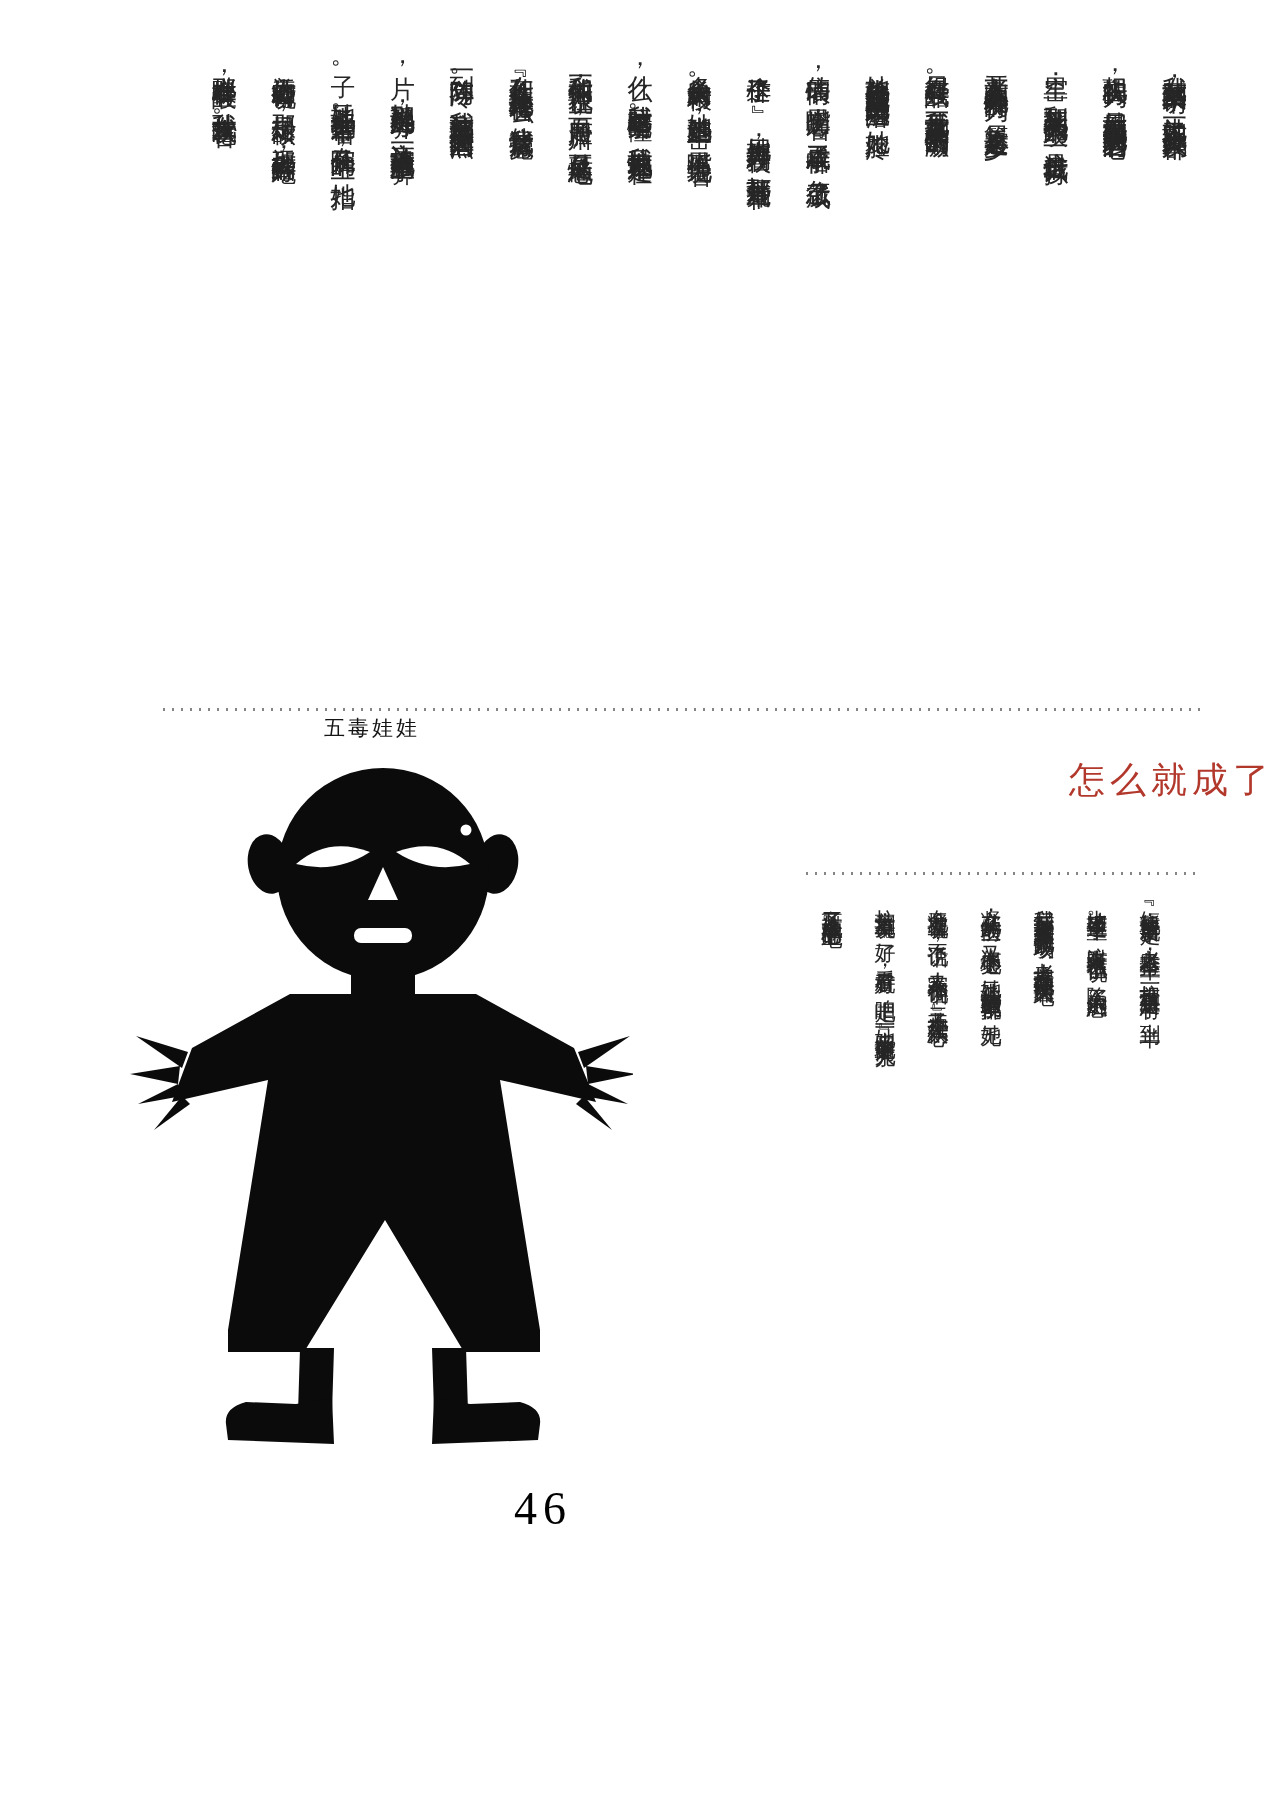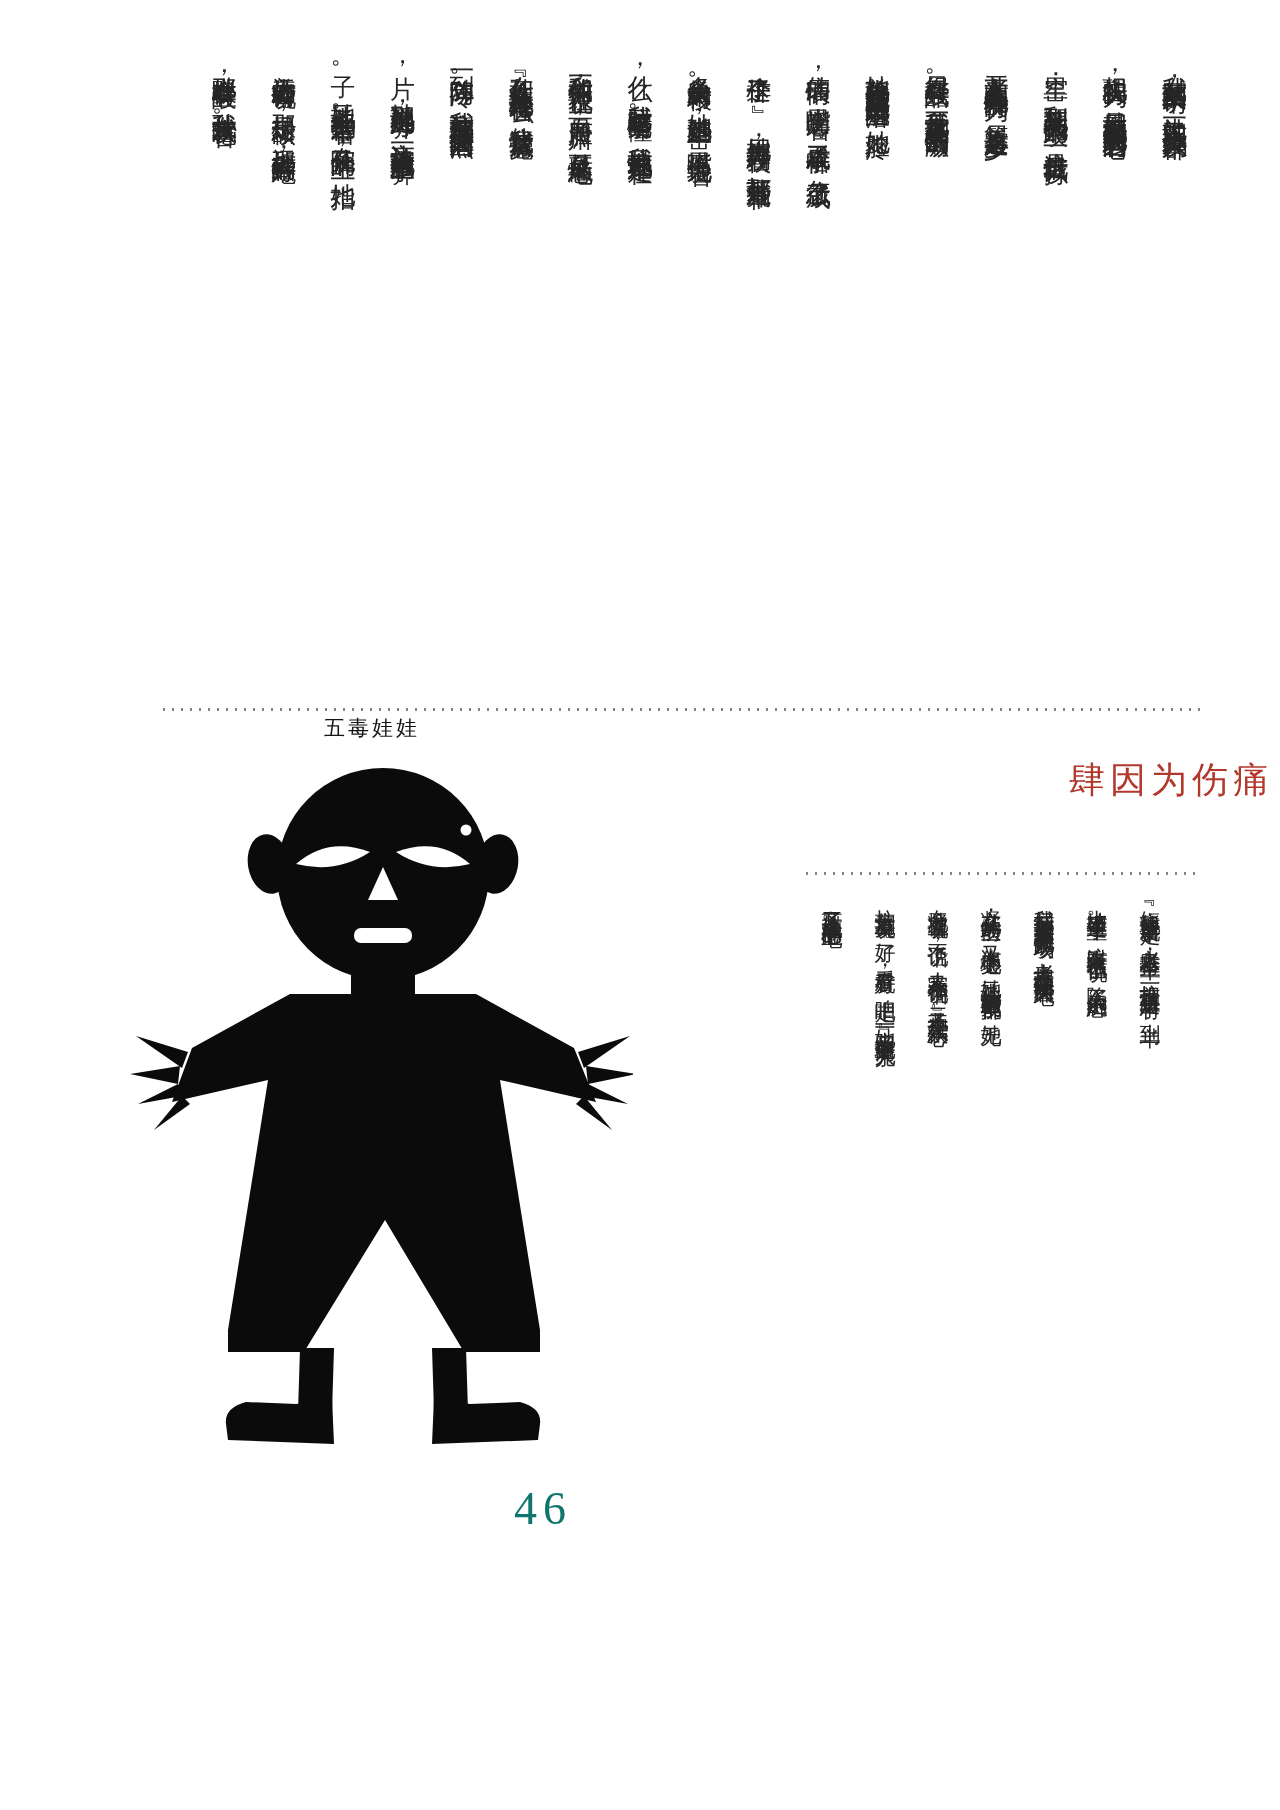--- a/index.html
+++ b/index.html
@@ -66,21 +66,21 @@
   .figure {
     position:absolute; top:752px; left:128px;
     width:505px; height:700px;
   }
   .figure .ink { fill:#0b0b0b; }
   .figure .cutout { fill:#ffffff; }
 
   
   .page-number {
     position:absolute; top:1482px; left:514px;
-    font-size:46px; color:#0f766e; letter-spacing:6px;
+    font-size:46px; color:#000000; letter-spacing:6px;
   }
 </style>
 </head>
 <body>
 
 <div class="page">
 
   <section class="vblock top-text">
     <div class="vcol">我在对刘兰英的采访中，为她实施了一个她许久以来都</div>
     <div class="vcol">想实现的行为，就是用车拉着她再次回到她的老村的老</div>
@@ -96,21 +96,21 @@
     <div class="vcol">在和什么『人』在急速地讨论着什么！这使我背后感觉</div>
     <div class="vcol">到一阵阵阴冷。我注意到窑洞里的墙上还挂者老人的照</div>
     <div class="vcol">片，她说那是她的养母，旁边还挂着一串她做的手工箅</div>
     <div class="vcol">子。她让二儿子把这些都带着。在院子外的畔上，她指</div>
     <div class="vcol">着远处的杏树说：『那棵是甜核，远处那棵杏结的好吃，</div>
     <div class="vcol">畔上那棵有些酸，我孙女就喜欢吃杏。</div>
   </section>
 
   <div class="divider divider-top"></div>
 
-  <h2 class="chapter-heading">肆因为伤痛</h2>
+  <h2 class="chapter-heading">怎么就成了</h2>
 
   <div class="caption">五毒娃娃</div>
 
   <svg class="figure" viewBox="0 0 505 700" xmlns="http://www.w3.org/2000/svg" aria-hidden="true">
     <g class="ink">
 
       <ellipse cx="141" cy="112" rx="21" ry="30" transform="rotate(-10 141 112)"></ellipse>
       <ellipse cx="369" cy="112" rx="21" ry="30" transform="rotate(10 369 112)"></ellipse>
 
       <circle cx="255" cy="122" r="106"></circle>

